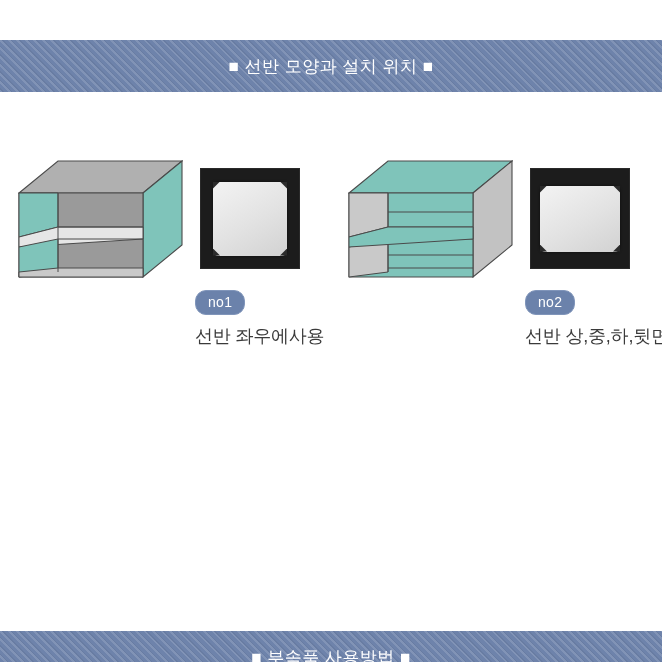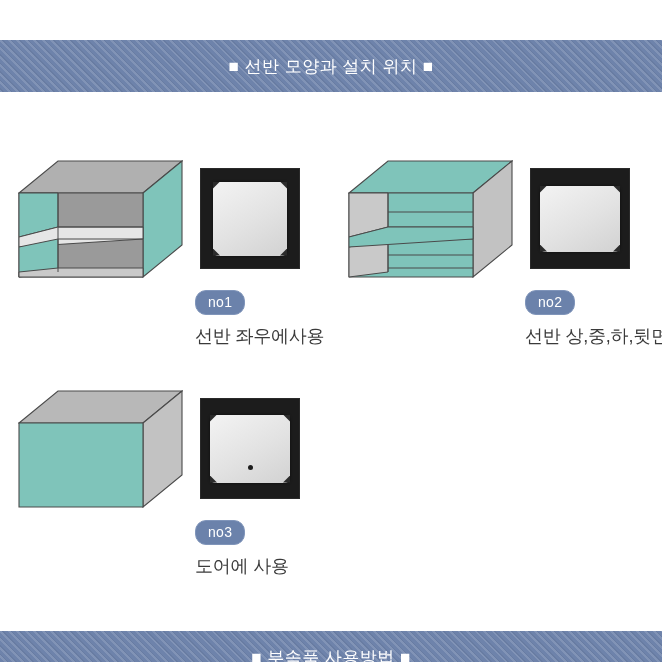--- a/index.html
+++ b/index.html
@@ -248,46 +248,18 @@
       </div>
 
     </div>
 
     <div class="caption-block">
       <span class="badge">no2</span>
       <div class="caption">선반 상,중,하,뒷면에 사용</div>
     </div>
   </div>
 
-  <div class="item item-3">
-    <div class="item-row">
-
-      <div class="box-diagram">
-        <svg width="165" height="118" viewBox="0 0 165 118" xmlns="http://www.w3.org/2000/svg">
-
-          <polygon points="1,33 40,1 164,1 125,33" fill="#b8b8b8" stroke="#4a4a4a" stroke-width="1.1"></polygon>
-
-          <polygon points="125,33 164,1 164,85 125,117" fill="#c2c2c2" stroke="#4a4a4a" stroke-width="1.1"></polygon>
-
-          <polygon points="1,33 125,33 125,117 1,117" fill="#7fc4ba" stroke="#4a4a4a" stroke-width="1.1"></polygon>
-        </svg>
-      </div>
-
-      <div class="photo">
-        <div class="panel panel-door">
-          <div class="panel-corners-bottom"></div>
-          <div class="door-hole"></div>
-        </div>
-      </div>
-
-    </div>
-
-    <div class="caption-block">
-      <span class="badge">no3</span>
-      <div class="caption">도어에 사용</div>
-    </div>
-  </div>
 
 </div>
 
 <div class="banner banner-bottom">
   <div class="banner-title">■ 부속품 사용방법 ■</div>
 </div>
 
 </body></html>

